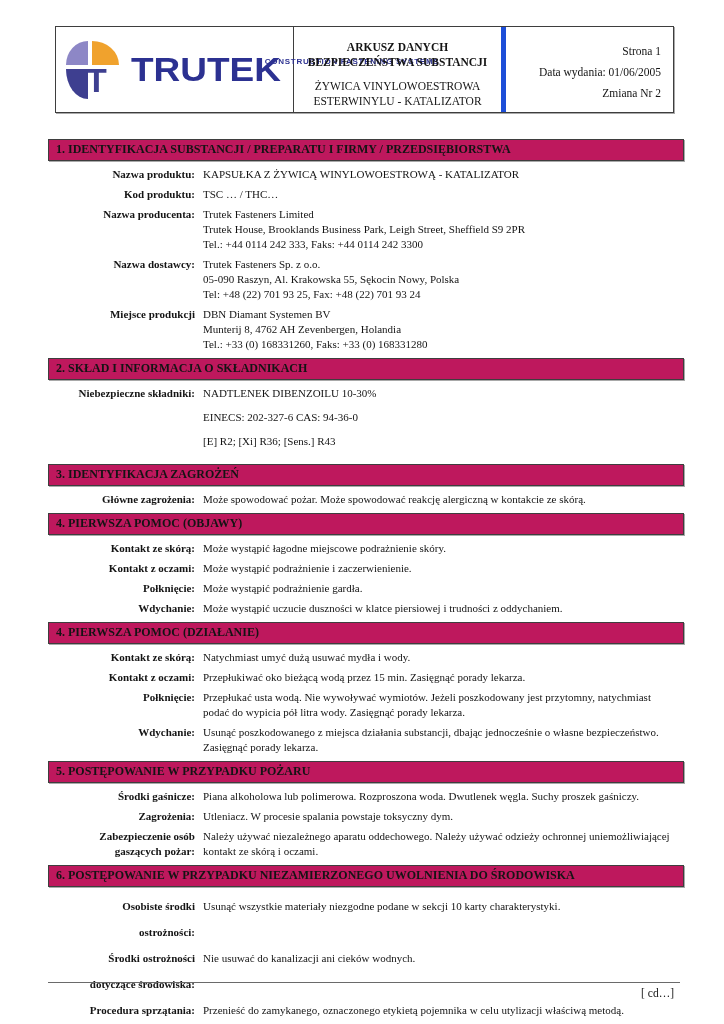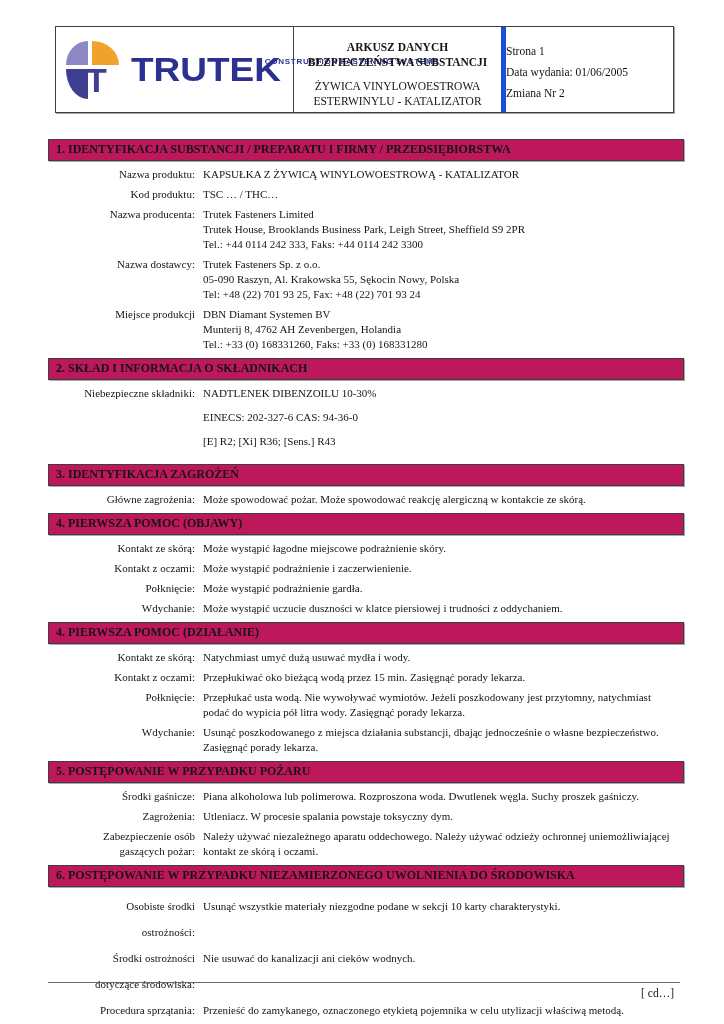--- a/index.html
+++ b/index.html
@@ -32,21 +32,21 @@
   .hdr-cell-title {
     width: 212px;
     border-right: 5px solid #1d4ed8;
     text-align: center;
     padding-top: 13px;
     font-size: 11.5px;
     line-height: 15px;
   }
   .hdr-cell-meta {
     flex: 1;
-    text-align: left;
+    text-align: right;
     padding: 14px 12px 0 0;
     font-size: 11.5px;
     line-height: 21px;
   }
   .t-bold { font-weight: bold; }
   .hdr-sub { margin-top: 9px; }
 
   
   .logo-mark {
     display: grid;
@@ -92,21 +92,21 @@
     font-weight: bold;
     font-size: 12px;
     padding: 2px 7px 3px 7px;
     margin-bottom: 6px;
     background: #be185d;
   }
   .row { display: flex; margin-bottom: 5px; font-size: 11px; }
   .lab {
     width: 147px; flex: 0 0 147px;
     text-align: right;
-    font-weight: normal;
+    font-weight: bold;
     line-height: 15px;
   }
   .val { flex: 1; padding-left: 8px; line-height: 15px; }
   .vl { white-space: nowrap; }
 
   .s2 .vl { margin-bottom: 9px; }
   .s2 .vl:last-child { margin-bottom: 9px; }
 
   .s6 .row { margin-bottom: 0; }
   .s6 .lab div { line-height: 26px; }

